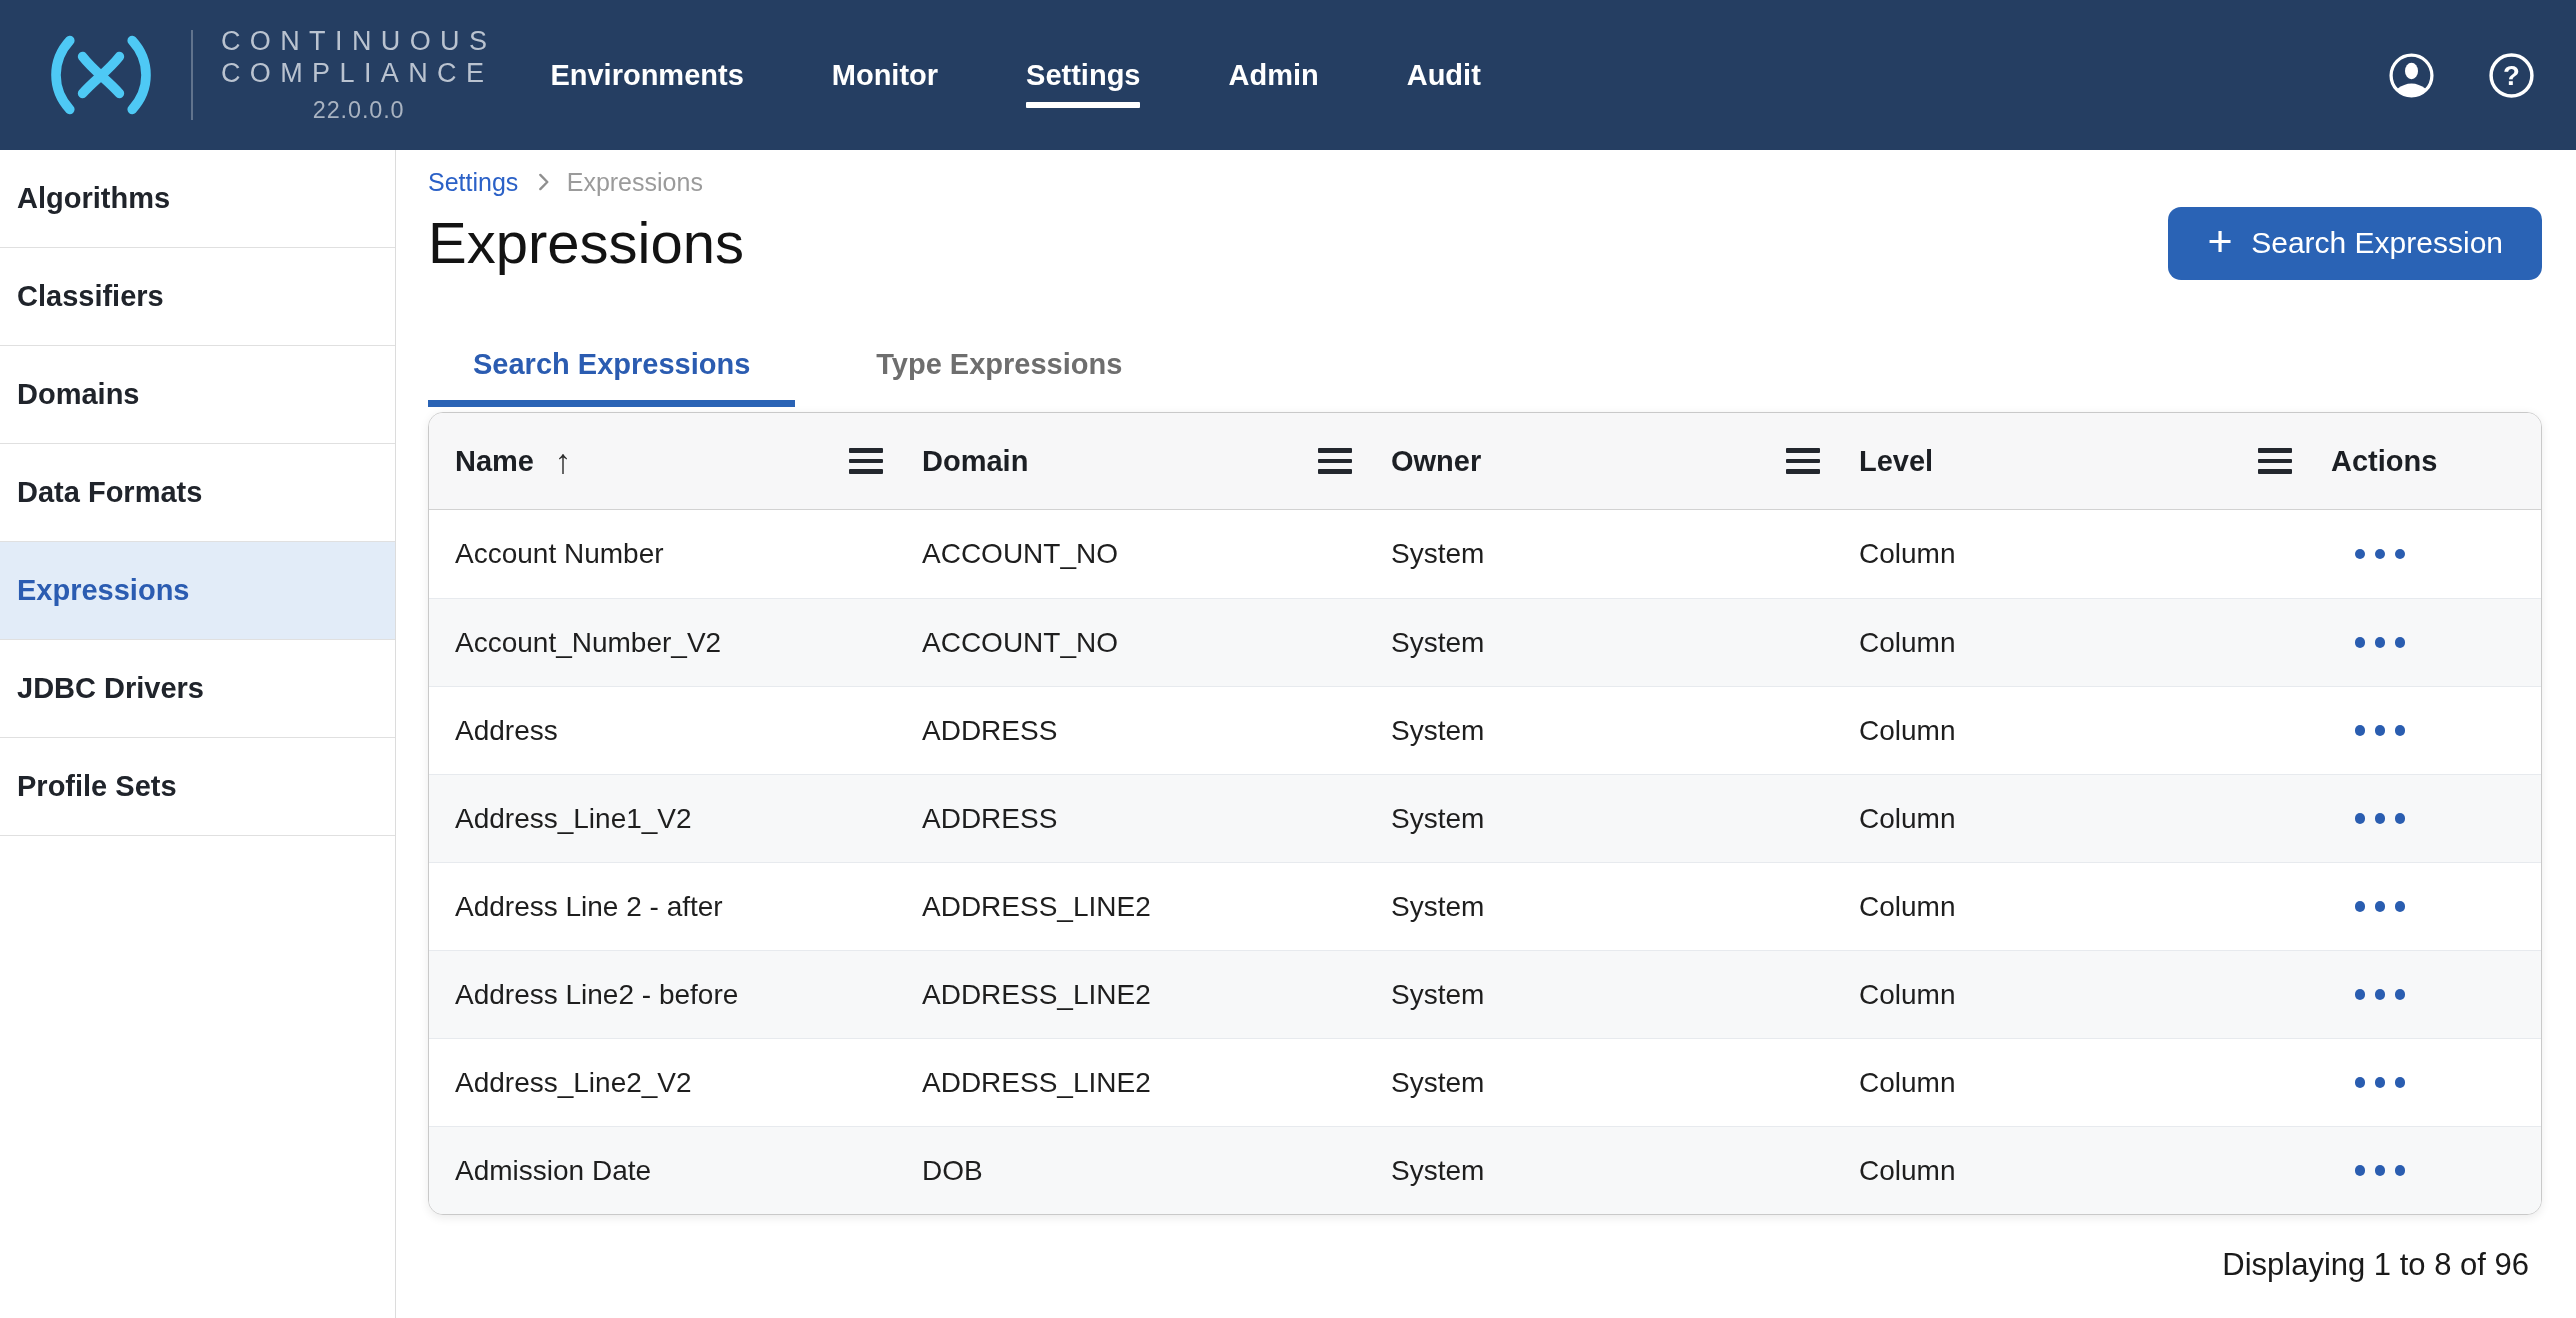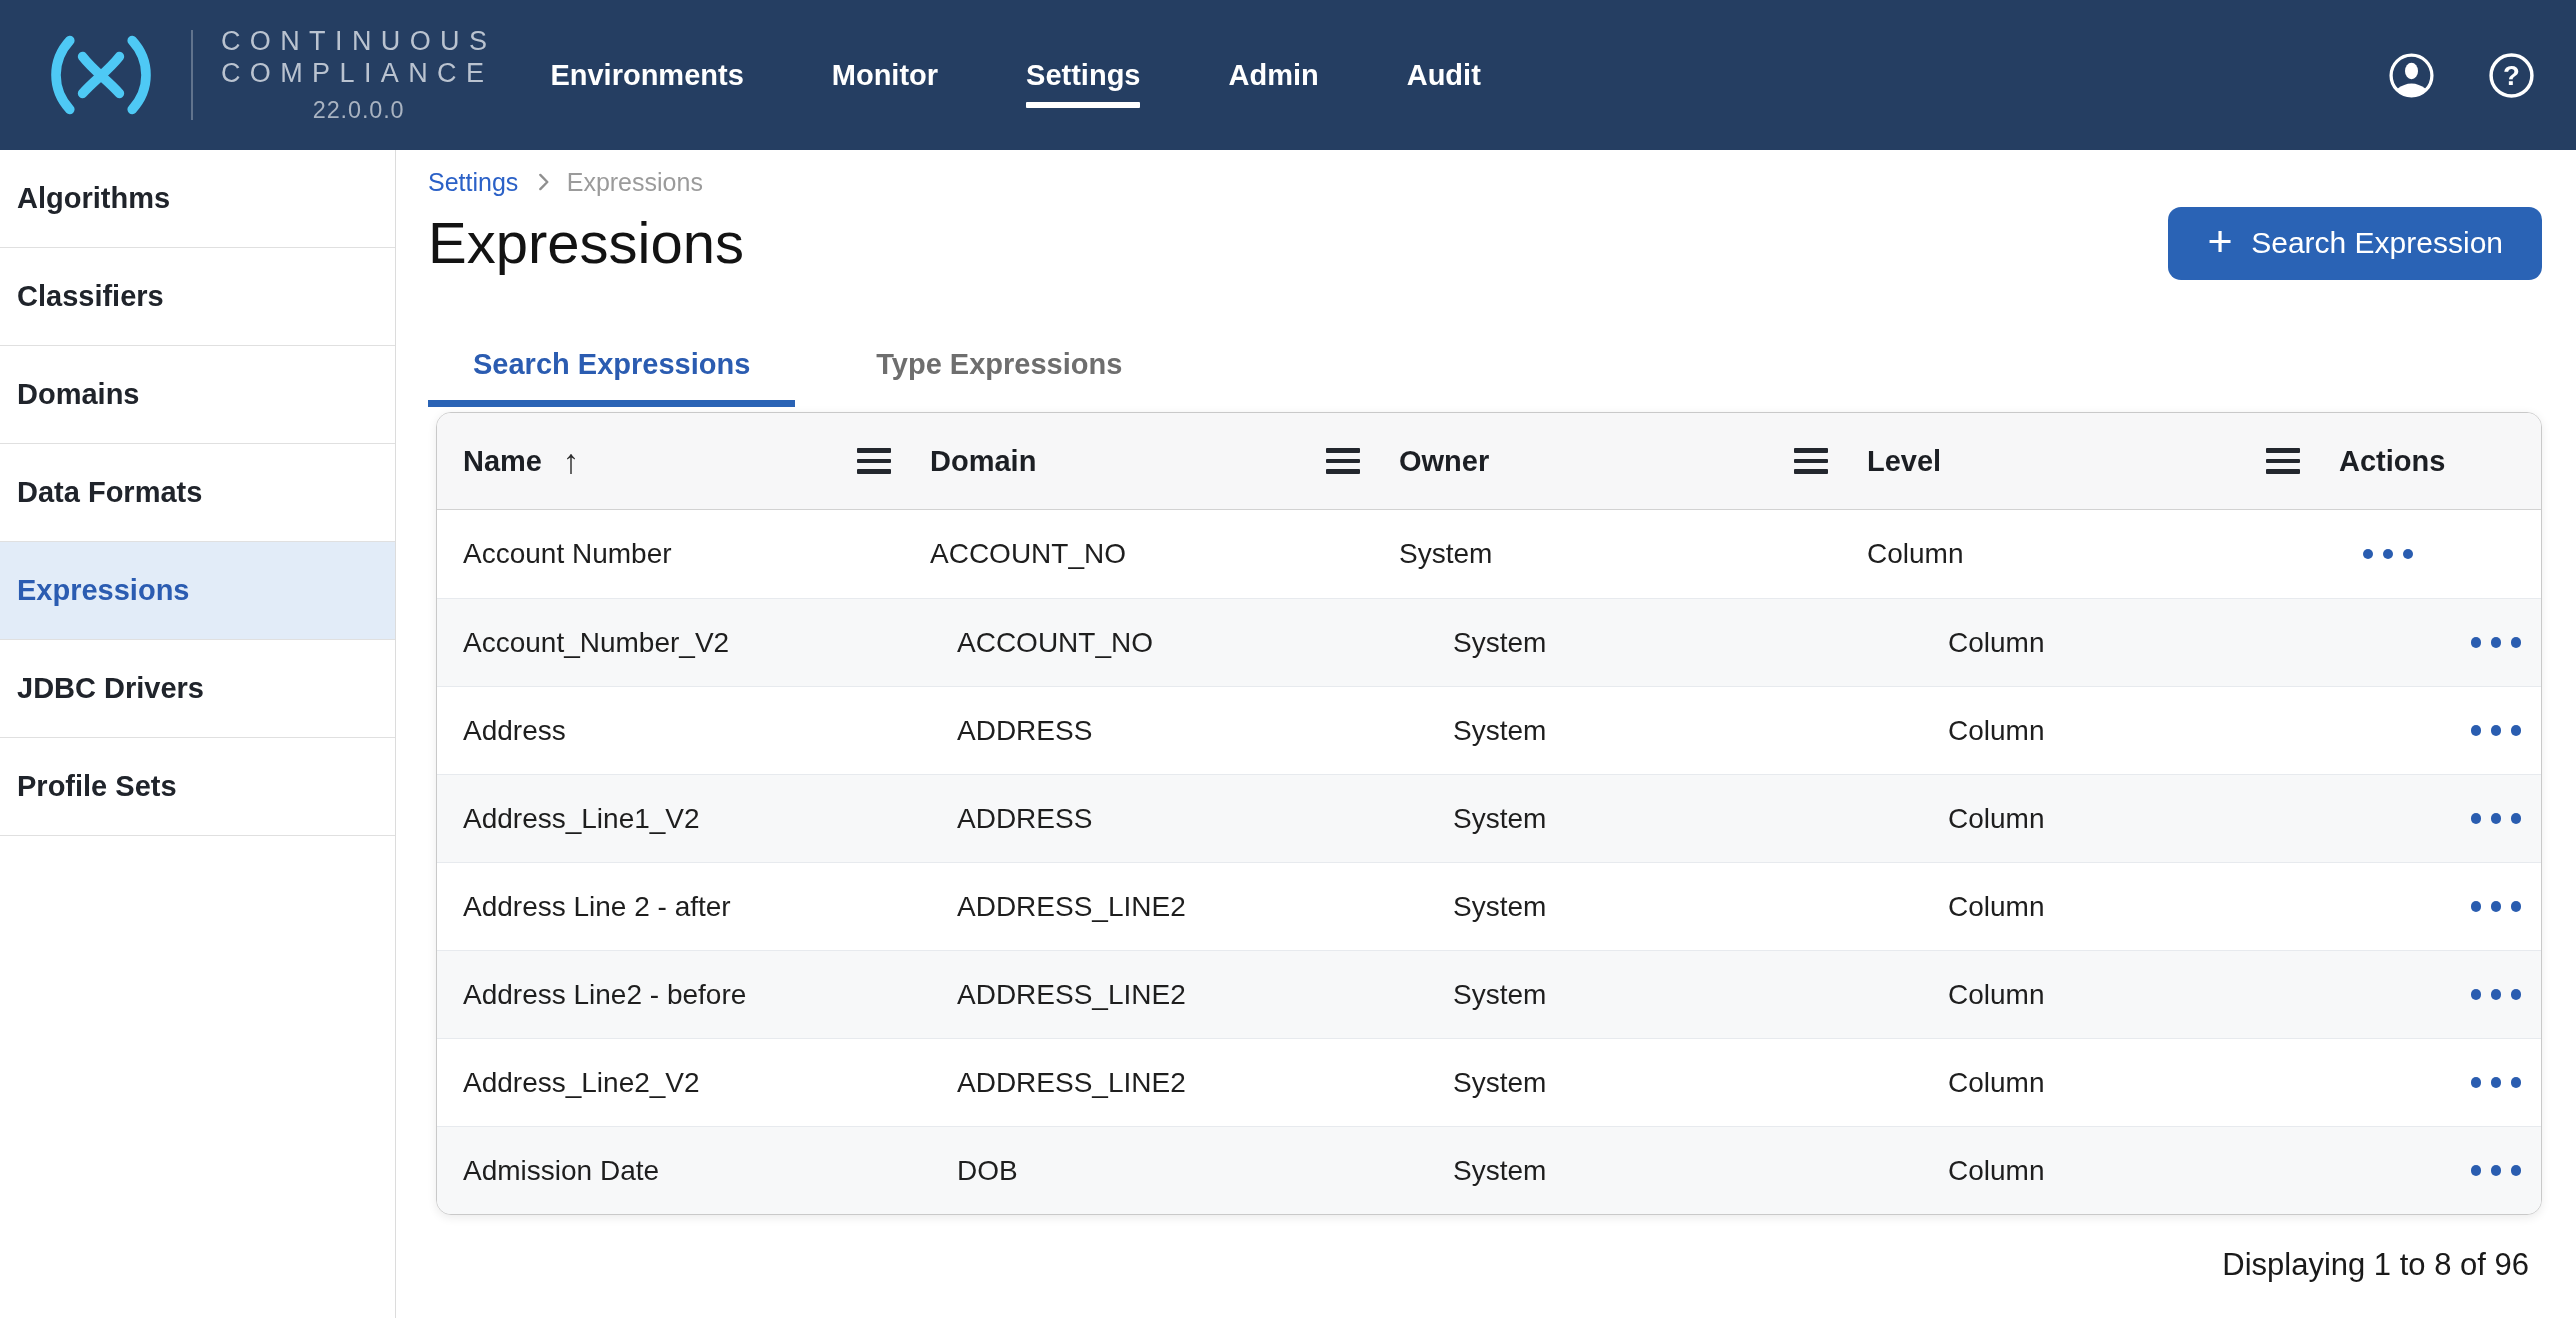--- a/index.html
+++ b/index.html
@@ -42,31 +42,31 @@
   .primary-btn .plus { font-size:43px; font-weight:300; margin-right:18.7px; line-height:1; transform:translateY(-1.9px); }
   .primary-btn .btn-label { font-size:30px; }
 
   
   .tab-bar { display:flex; margin-top:43px;gap:36px; }
   .tab { position:relative; height:84px; display:flex; align-items:center; padding:0 45px; font-size:29px; font-weight:bold; color:#6E6E6E; cursor:pointer; white-space:nowrap; }
   .tab.active { color:#2B5CB1; }
   .tab.active::after { content:""; position:absolute; left:0; right:0; bottom:0; height:6.5px; background:#2A63B5; }
 
   
-  .card { margin-top:5.6px; border:1.9px solid #C9C9C9; border-radius:15px; overflow:hidden; background:#fff; box-shadow:0 2.8px 9.4px rgba(0,0,0,0.08);margin-left:8px; }
+  .card { margin-top:5.6px; border:1.9px solid #C9C9C9; border-radius:15px; overflow:hidden; background:#fff; box-shadow:0 2.8px 9.4px rgba(0,0,0,0.08); }
   .trow { display:grid; grid-template-columns:467px 469px 468px 472px 1fr; align-items:center; }
   .thead { height:97px; background:#F7F7F8; border-bottom:1.9px solid #D2D2D2; }
   .th { display:flex; align-items:center; justify-content:space-between; padding:0 5.6px 0 26px; font-size:29px; font-weight:bold; color:#1C1F24; cursor:pointer; }
   .th-labelwrap { display:flex; align-items:center; }
   .sort-arrow { font-size:34px; font-weight:400; color:#2F2F2F; margin-left:20.6px; cursor:pointer; }
   .hamburger { display:flex; flex-direction:column; gap:5.6px; padding:7.5px; cursor:pointer; }
   .hamburger .bar { width:34px; height:4.7px; background:#23272E; border-radius:0.9px; }
   .row { height:88px; }
   .row.alt { background:#F7F8F9; }
-  .row + .row { border-top:1.9px solid #E7EAEE;gap:27px; }
+  .row + .row { border-top:1.9px solid #E7EAEE; }
   .td { padding-left:26px; font-size:28px; color:#1E1E1E; white-space:nowrap; overflow:hidden; }
   .td-actions { display:flex; }
   .dots-btn { display:flex; gap:9.4px; background:none; border:none; cursor:pointer; padding:11.2px; margin-left:13px; }
   .dots-btn .dot { width:10.3px; height:10.3px; border-radius:50%; background:#2A5DB0; }
 
   
   .table-footer { margin-top:32px; text-align:right; padding-right:13px; font-size:31px; color:#1A1A1A; }
 </style>
 </head>
 <body>

